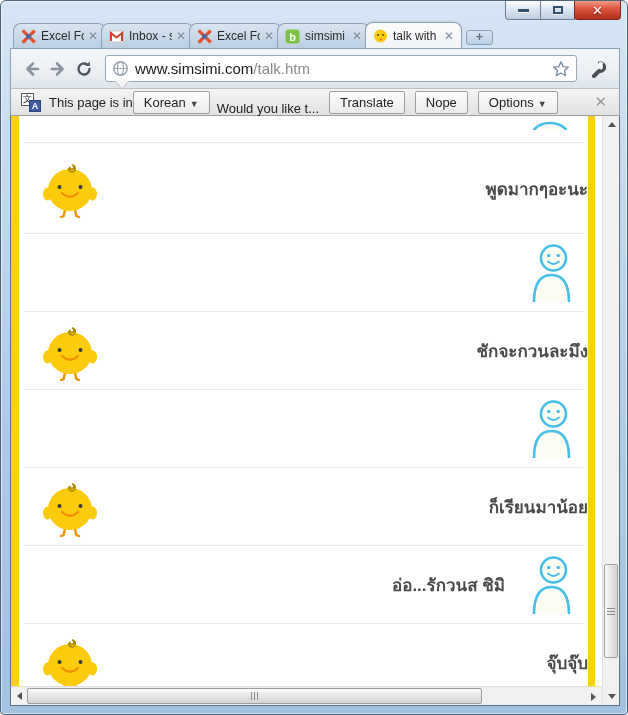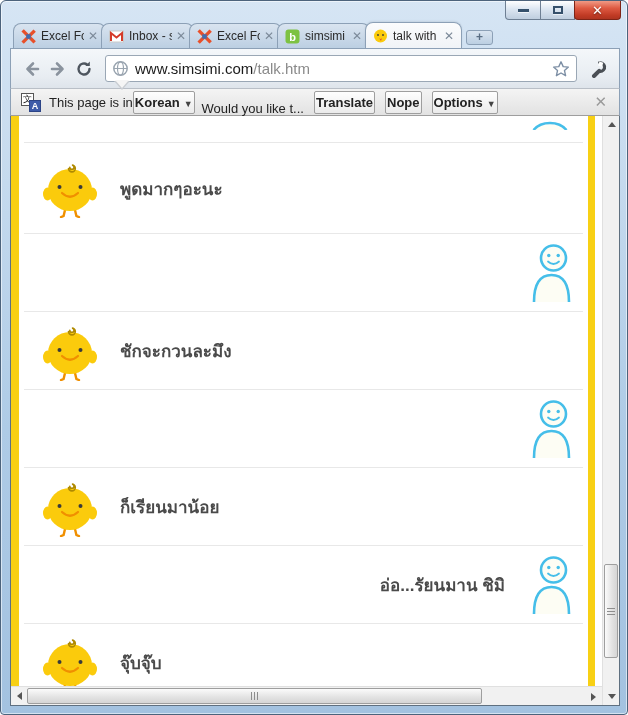--- a/index.html
+++ b/index.html
@@ -86,37 +86,37 @@
     display:flex; align-items:center; padding:0 10px; font-size:13px; color:#222;
   }
   .tr-icon{ position:relative; width:20px; height:19px; margin-right:8px; flex:0 0 auto;}
   .tr-icon .sq-back{ position:absolute; left:0; top:0; width:13px; height:13px; background:#fff; border:1px solid #555;
      font-size:9px; line-height:11px; text-align:center; color:#222;}
   .tr-icon .sq-front{ position:absolute; right:0; bottom:0; width:12px; height:12px; background:#3D5BA9; border:1px solid #2C4486;
      color:#fff; font-size:9px; font-weight:bold; line-height:10px; text-align:center;}
   .ib-text{ margin-right:0; white-space:nowrap;}
   .ibtn{
     background:linear-gradient(#FEFEFE,#EBEBEB); border:1px solid #9E9E9E; border-radius:2px;
-    padding:3px 1px; font-size:13px; color:#222; cursor:pointer; white-space:nowrap; flex:0 0 auto;font-weight:bold;
+    padding:3px 10px; font-size:13px; color:#222; cursor:pointer; white-space:nowrap; flex:0 0 auto;
   }
   .ibtn .caret{ font-size:9px; color:#444; margin-left:4px;}
   .ib-question{ margin:12px 10px 0 7px; white-space:nowrap;}
   .ib-gap{ width:10px; flex:0 0 auto;}
   .ib-close{ margin-left:auto; color:#9a9a9a; font-size:15px; font-weight:bold; cursor:pointer; padding:0 2px;}
 
   
   .content{
     position:absolute; left:9px; top:115px; width:610px; height:590px;
     background:#fff; border-left:1px solid #5F7080; border-right:1px solid #5F7080; border-bottom:1px solid #5F7080;
   }
   .strip-left{ position:absolute; left:0; top:0; bottom:19px; width:8px; background:#F8D014;}
   .strip-right{ position:absolute; right:24px; top:0; bottom:19px; width:7px; background:#F8D014;}
   .page{ position:absolute; left:8px; right:31px; top:0; bottom:19px; overflow:hidden; background:#fff;}
 
-  .row{ display:flex; align-items:center; }
+  .row{ display:flex; align-items:center;justify-content:space-between; }
   .row.bot{ padding-left:23px; height:77px;}
   .row.bot.first{ height:90px;}
   .row.user{ justify-content:flex-end; padding-right:17px; height:77px;}
   .row .msg{ font-size:17px; font-weight:bold; color:#4A4A4A; }
   .row.bot .msg{ margin-left:22px;}
   .row.user .msg{ margin-right:26px;}
   .row-partial{ position:relative; height:26px;}
   .row-partial .arc{ position:absolute; right:20px; top:0;}
   .divider{ height:1px; background:#E8E8E8; margin:0 5px;}
 
@@ -333,21 +333,21 @@
 
       <div class="row bot">
         <svg width="56" height="60" viewBox="0 0 56 60">
             <use href="#def-chick"></use>
           </svg>
         <span class="msg">ก็เรียนมาน้อย</span>
       </div>
       <div class="divider"></div>
 
       <div class="row user">
-        <span class="msg">อ่อ...รัยนมาน ชิมิ</span>
+        <span class="msg">อ่อ...รักวนส ชิมิ</span>
         <svg width="40" height="58" viewBox="0 0 40 58">
             <use href="#def-person"></use>
           </svg>
       </div>
       <div class="divider"></div>
 
       <div class="row bot">
         <svg width="56" height="60" viewBox="0 0 56 60">
             <use href="#def-chick"></use>
           </svg>

